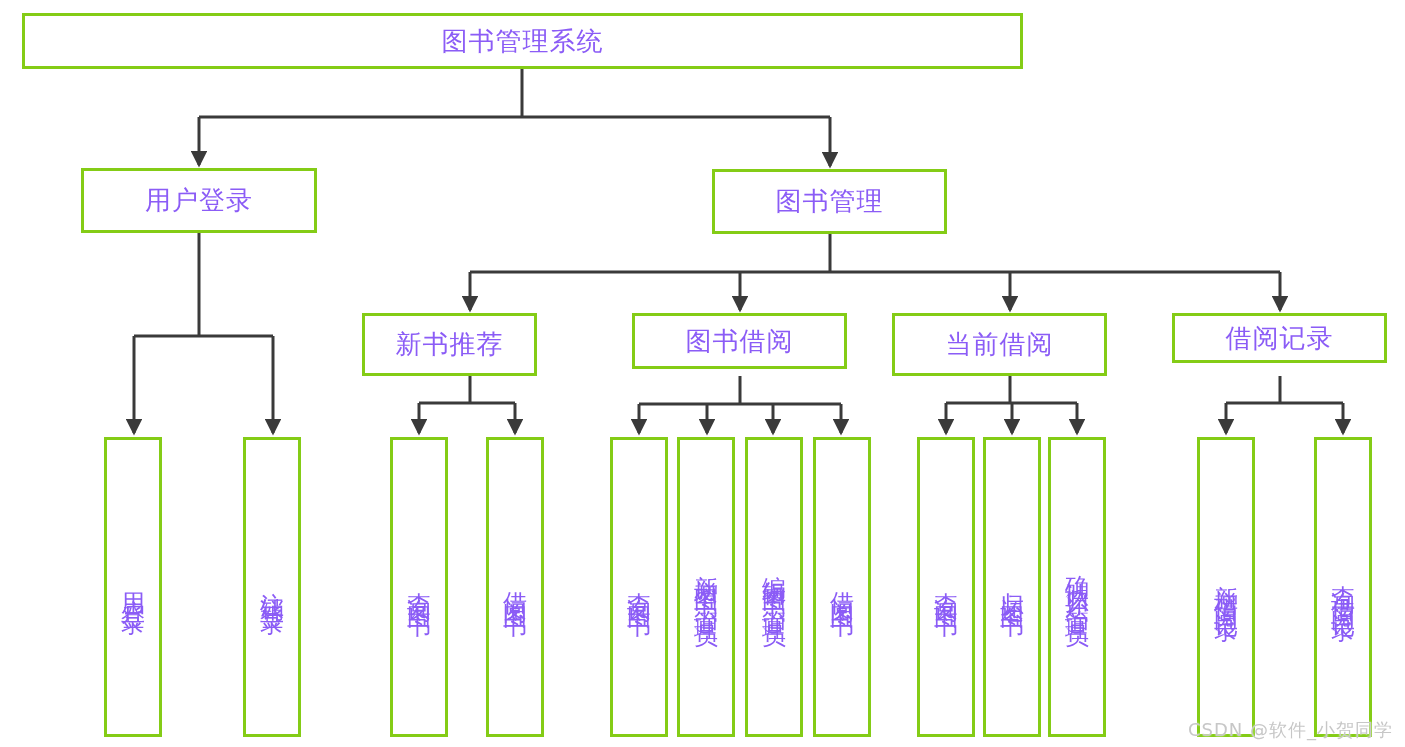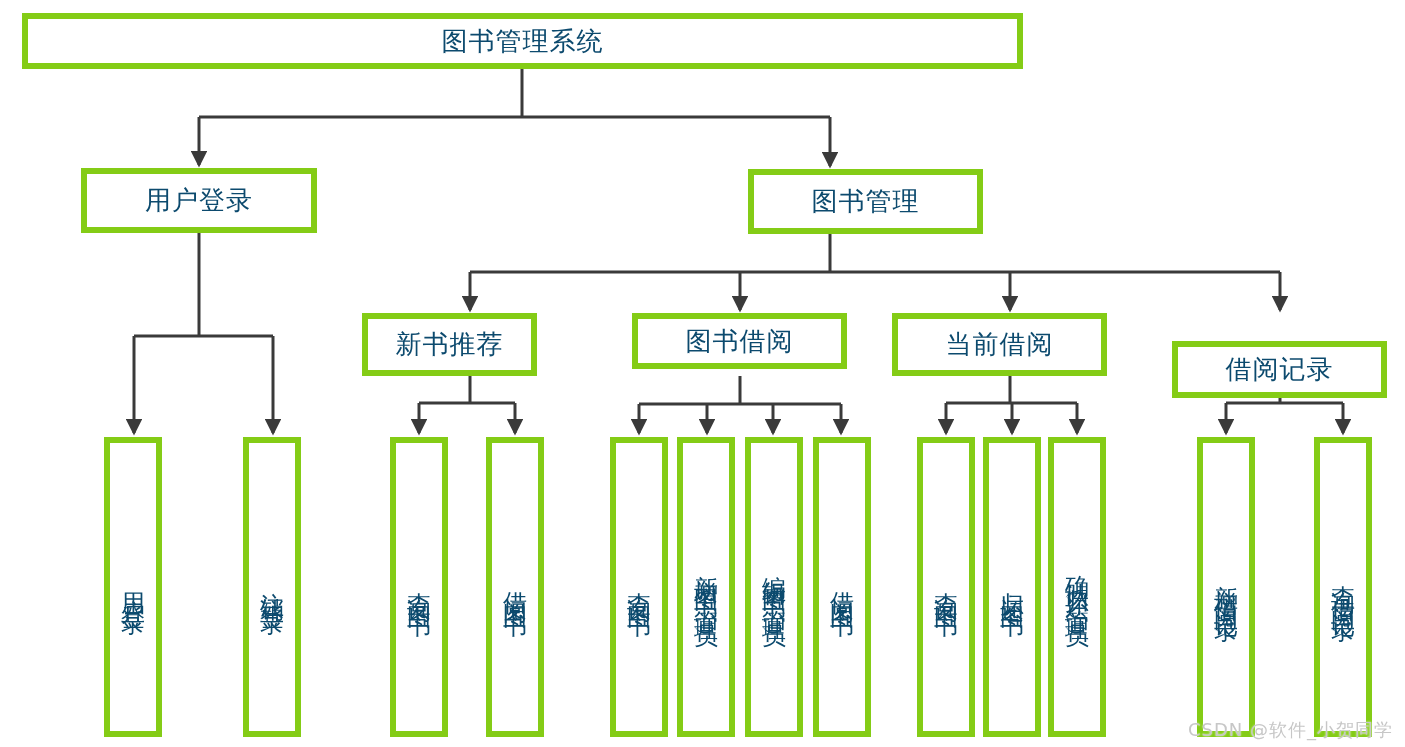--- a/index.html
+++ b/index.html
@@ -15,26 +15,26 @@
   }
 
   .connectors {
     position: absolute;
     left: 0; top: 0;
     width: 1405px; height: 747px;
   }
 
   .node {
     position: absolute;
-    border: 6px solid #84cc16;
+    border: 3px solid #84cc16;
     background: #ffffff;
     display: flex;
     align-items: center;
     justify-content: center;
-    color: #0c4a6e;
+    color: #8b5cf6;
     text-align: center;
   }
 
   .hbox {
     font-size: 26px;
     letter-spacing: 1px;
     white-space: nowrap;
   }
 
   .vbox {
@@ -103,26 +103,26 @@
 
       <path d="M1280 376 V403 M1226 403 H1343"></path>
       <path d="M1226 403 V433" marker-end="url(#arw)"></path>
       <path d="M1343 403 V433" marker-end="url(#arw)"></path>
     </g>
   </svg>
 
   <div class="node hbox" style="left:22px; top:13px; width:1001px; height:56px;">图书管理系统</div>
 
   <div class="node hbox" style="left:81px; top:168px; width:236px; height:65px;">用户登录</div>
-  <div class="node hbox" style="left:748px; top:169px; width:235px; height:65px;">图书管理</div>
+  <div class="node hbox" style="left:712px; top:169px; width:235px; height:65px;">图书管理</div>
 
   <div class="node hbox" style="left:362px; top:313px; width:175px; height:63px;">新书推荐</div>
   <div class="node hbox" style="left:632px; top:313px; width:215px; height:56px;">图书借阅</div>
   <div class="node hbox" style="left:892px; top:313px; width:215px; height:63px;">当前借阅</div>
-  <div class="node hbox" style="left:1172px; top:313px; width:215px; height:57px;margin-top:28px;">借阅记录</div>
+  <div class="node hbox" style="left:1172px; top:313px; width:215px; height:50px;">借阅记录</div>
 
   <div class="node vbox" style="left:104px; top:437px; width:58px; height:300px;">用户登录</div>
   <div class="node vbox" style="left:243px; top:437px; width:58px; height:300px;">注销登录</div>
 
   <div class="node vbox" style="left:390px; top:437px; width:58px; height:300px;">查询图书</div>
   <div class="node vbox" style="left:486px; top:437px; width:58px; height:300px;">借阅图书</div>
 
   <div class="node vbox" style="left:610px; top:437px; width:58px; height:300px;">查询图书</div>
   <div class="node vbox" style="left:677px; top:437px; width:58px; height:300px;">新增图书（管理员）</div>
   <div class="node vbox" style="left:745px; top:437px; width:58px; height:300px;">编辑图书（管理员）</div>

